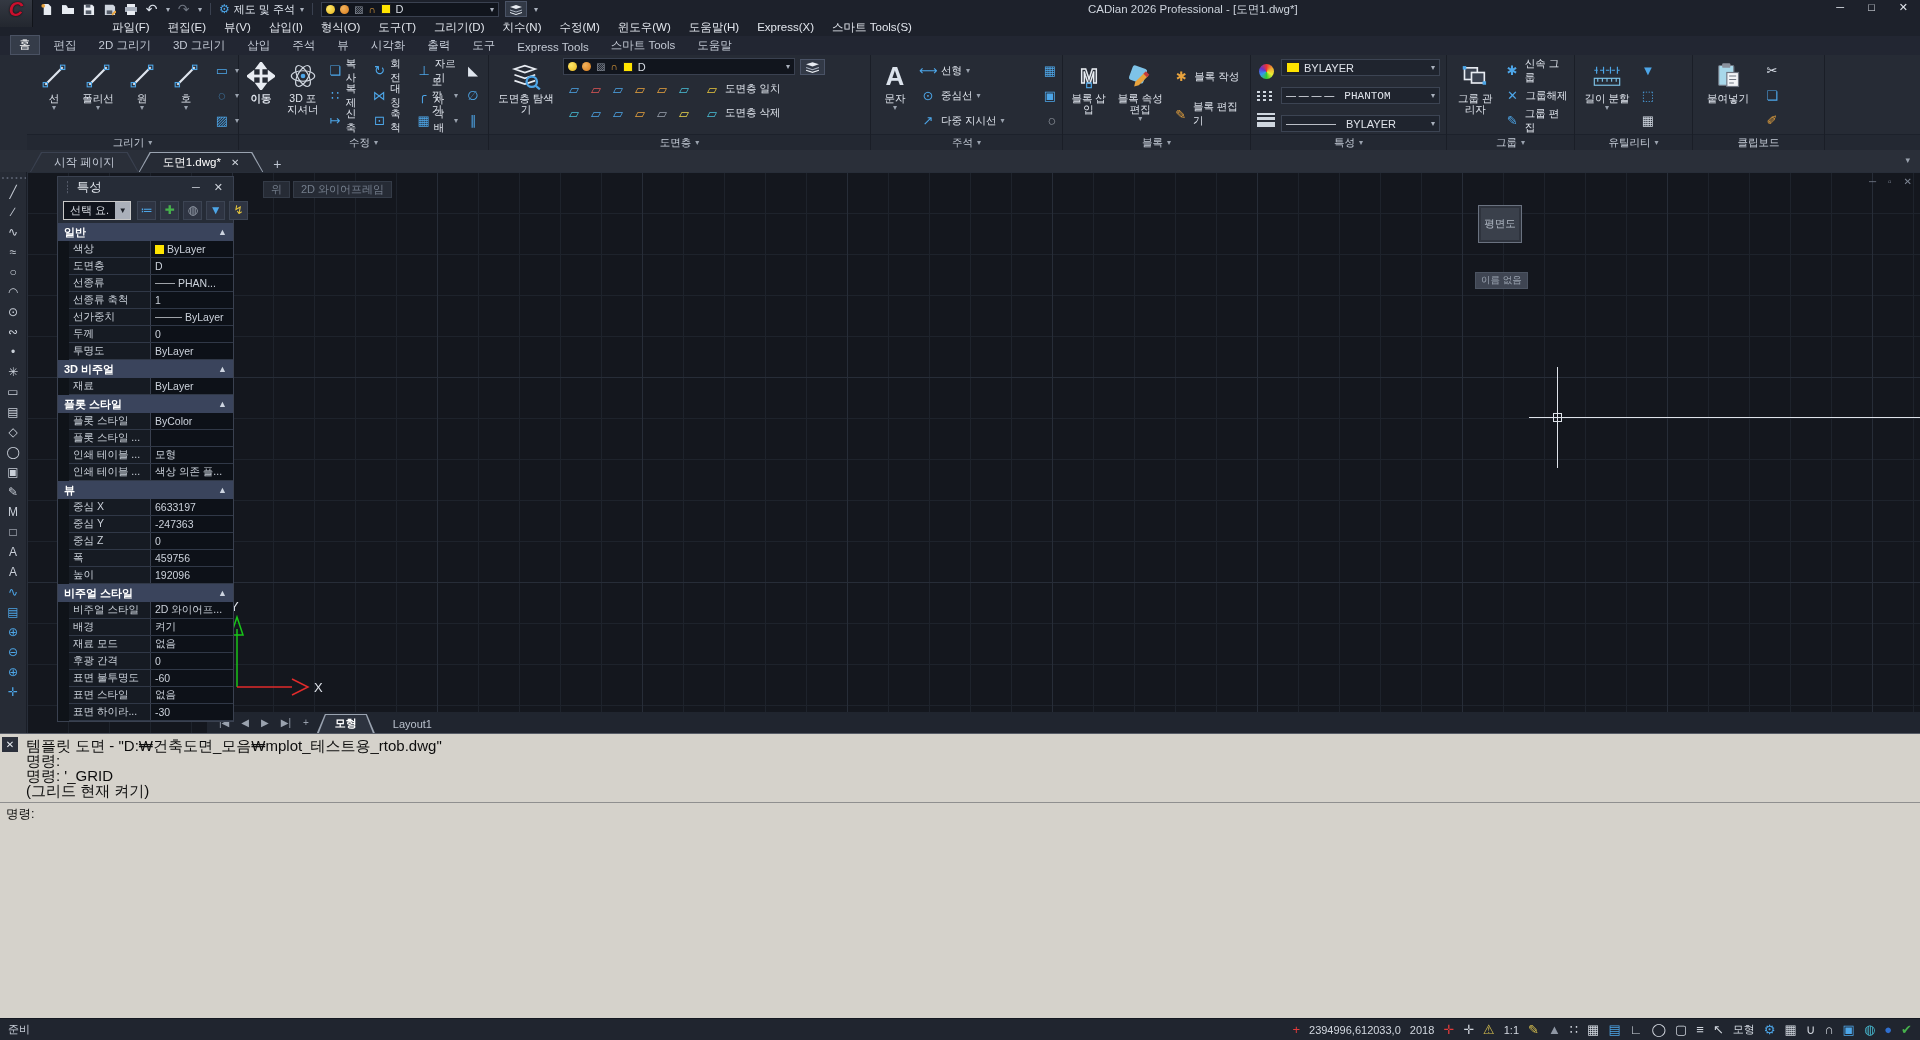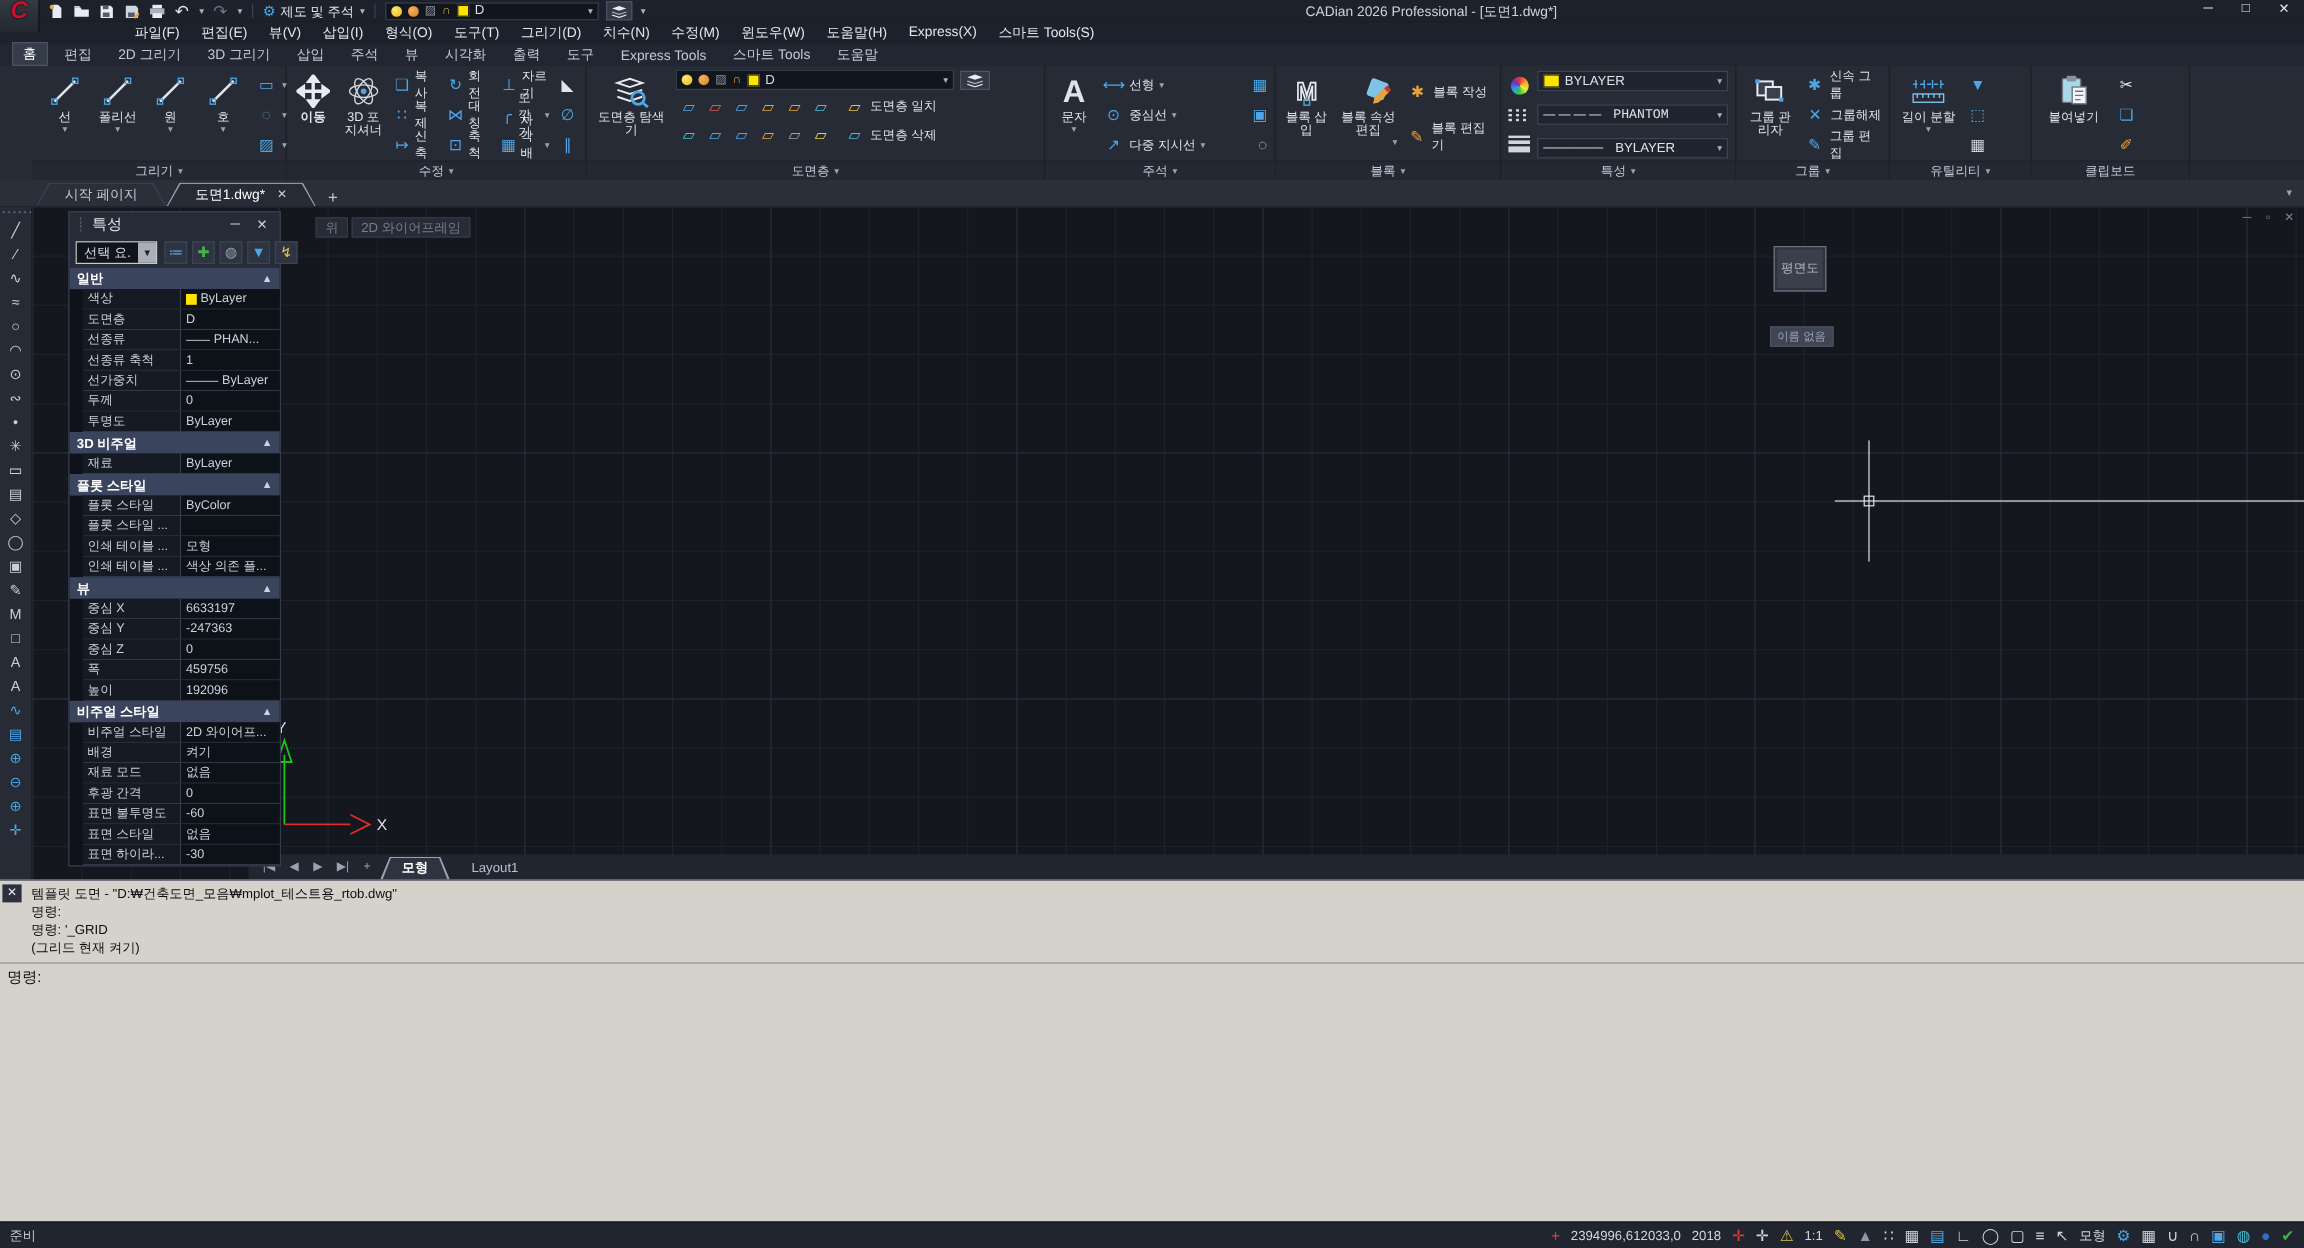--- a/index.html
+++ b/index.html
@@ -111,21 +111,21 @@
   .sect-h .up{margin-left:auto;color:#cdd4e0;font-size:9px;}
   .prow{display:flex;height:17px;border-bottom:1px solid #303847;font-size:10.5px;color:#ccd2db;}
   .prow .k{width:82px;padding:0 4px;background:#161b23;border-right:1px solid #3a4150;display:flex;align-items:center;overflow:hidden;white-space:nowrap;}
   .prow .v{flex:1;padding:0 4px;background:#0d1118;display:flex;align-items:center;gap:3px;overflow:hidden;white-space:nowrap;}
   .prow .vsw{width:9px;height:9px;flex:none;}
   .prow .pre{color:#e6eaf0;font-size:9px;}
 
   
   #command{position:absolute;left:0;top:733px;width:1920px;height:285px;background:#d5d2cb;color:#0d0d0d;border-top:1px solid #565b66;}
   #cmd-close{position:absolute;left:2px;top:3px;width:16px;height:15px;background:#2b303b;color:#e8ecf2;font-size:10px;display:flex;align-items:center;justify-content:center;}
-  #cmd-history{padding:4px 6px 2px 26px;font-size:11px;line-height:15px;}
+  #cmd-history{padding:4px 6px 2px 26px;font-size:15px;line-height:15px;}
   #cmd-input{border-top:1px solid #8f8f8f;margin-top:2px;padding:3px 6px;font-size:12.5px;}
 
   
   #status{position:absolute;left:0;top:1018px;width:1920px;height:22px;background:#20252f;display:flex;align-items:center;padding:0 8px;font-size:11px;color:#c6ccd6;border-top:1px solid #141821;}
   #status .spacer{flex:1;}
   #status-right{display:flex;align-items:center;gap:9px;}
   .sitem{font-size:13px;color:#cfd4dc;display:inline-flex;align-items:center;}
   .sitem.stext{font-size:11px;color:#d3d8e0;}
 
   svg{display:block;}
@@ -536,21 +536,21 @@
       <div class="panel-body">
         <div class="bigbtn" style="width:42px;">
           <span class="ic">
             <svg width="28" height="26" viewBox="0 0 24 22">
                 <text x="12" y="17" text-anchor="middle" font-size="18" font-weight="bold" fill="none" stroke="#e8ecf2" stroke-width="1.2">M</text>
                 <rect x="10" y="17" width="4" height="4" fill="none" stroke="#4da6e8"></rect>
               </svg>
           </span>
           <span>블록 삽입</span>
         </div>
-        <div class="bigbtn" style="width:56px;align-items:flex-end;">
+        <div class="bigbtn" style="width:56px;">
           <span class="ic">
             <svg width="28" height="26" viewBox="0 0 24 22">
                 <rect x="4" y="3" width="13" height="13" rx="2" transform="rotate(20 10 9)" fill="#7ec3e8"></rect>
                 <path d="M8 16l8-8 3 3-8 8-4 1z" fill="#e8a33d"></path>
                 <path d="M16 8l3 3" stroke="#c23b3b" stroke-width="3"></path>
               </svg>
           </span>
           <span>블록 속성 편집</span>
           <span class="dd">▾</span>
         </div>

